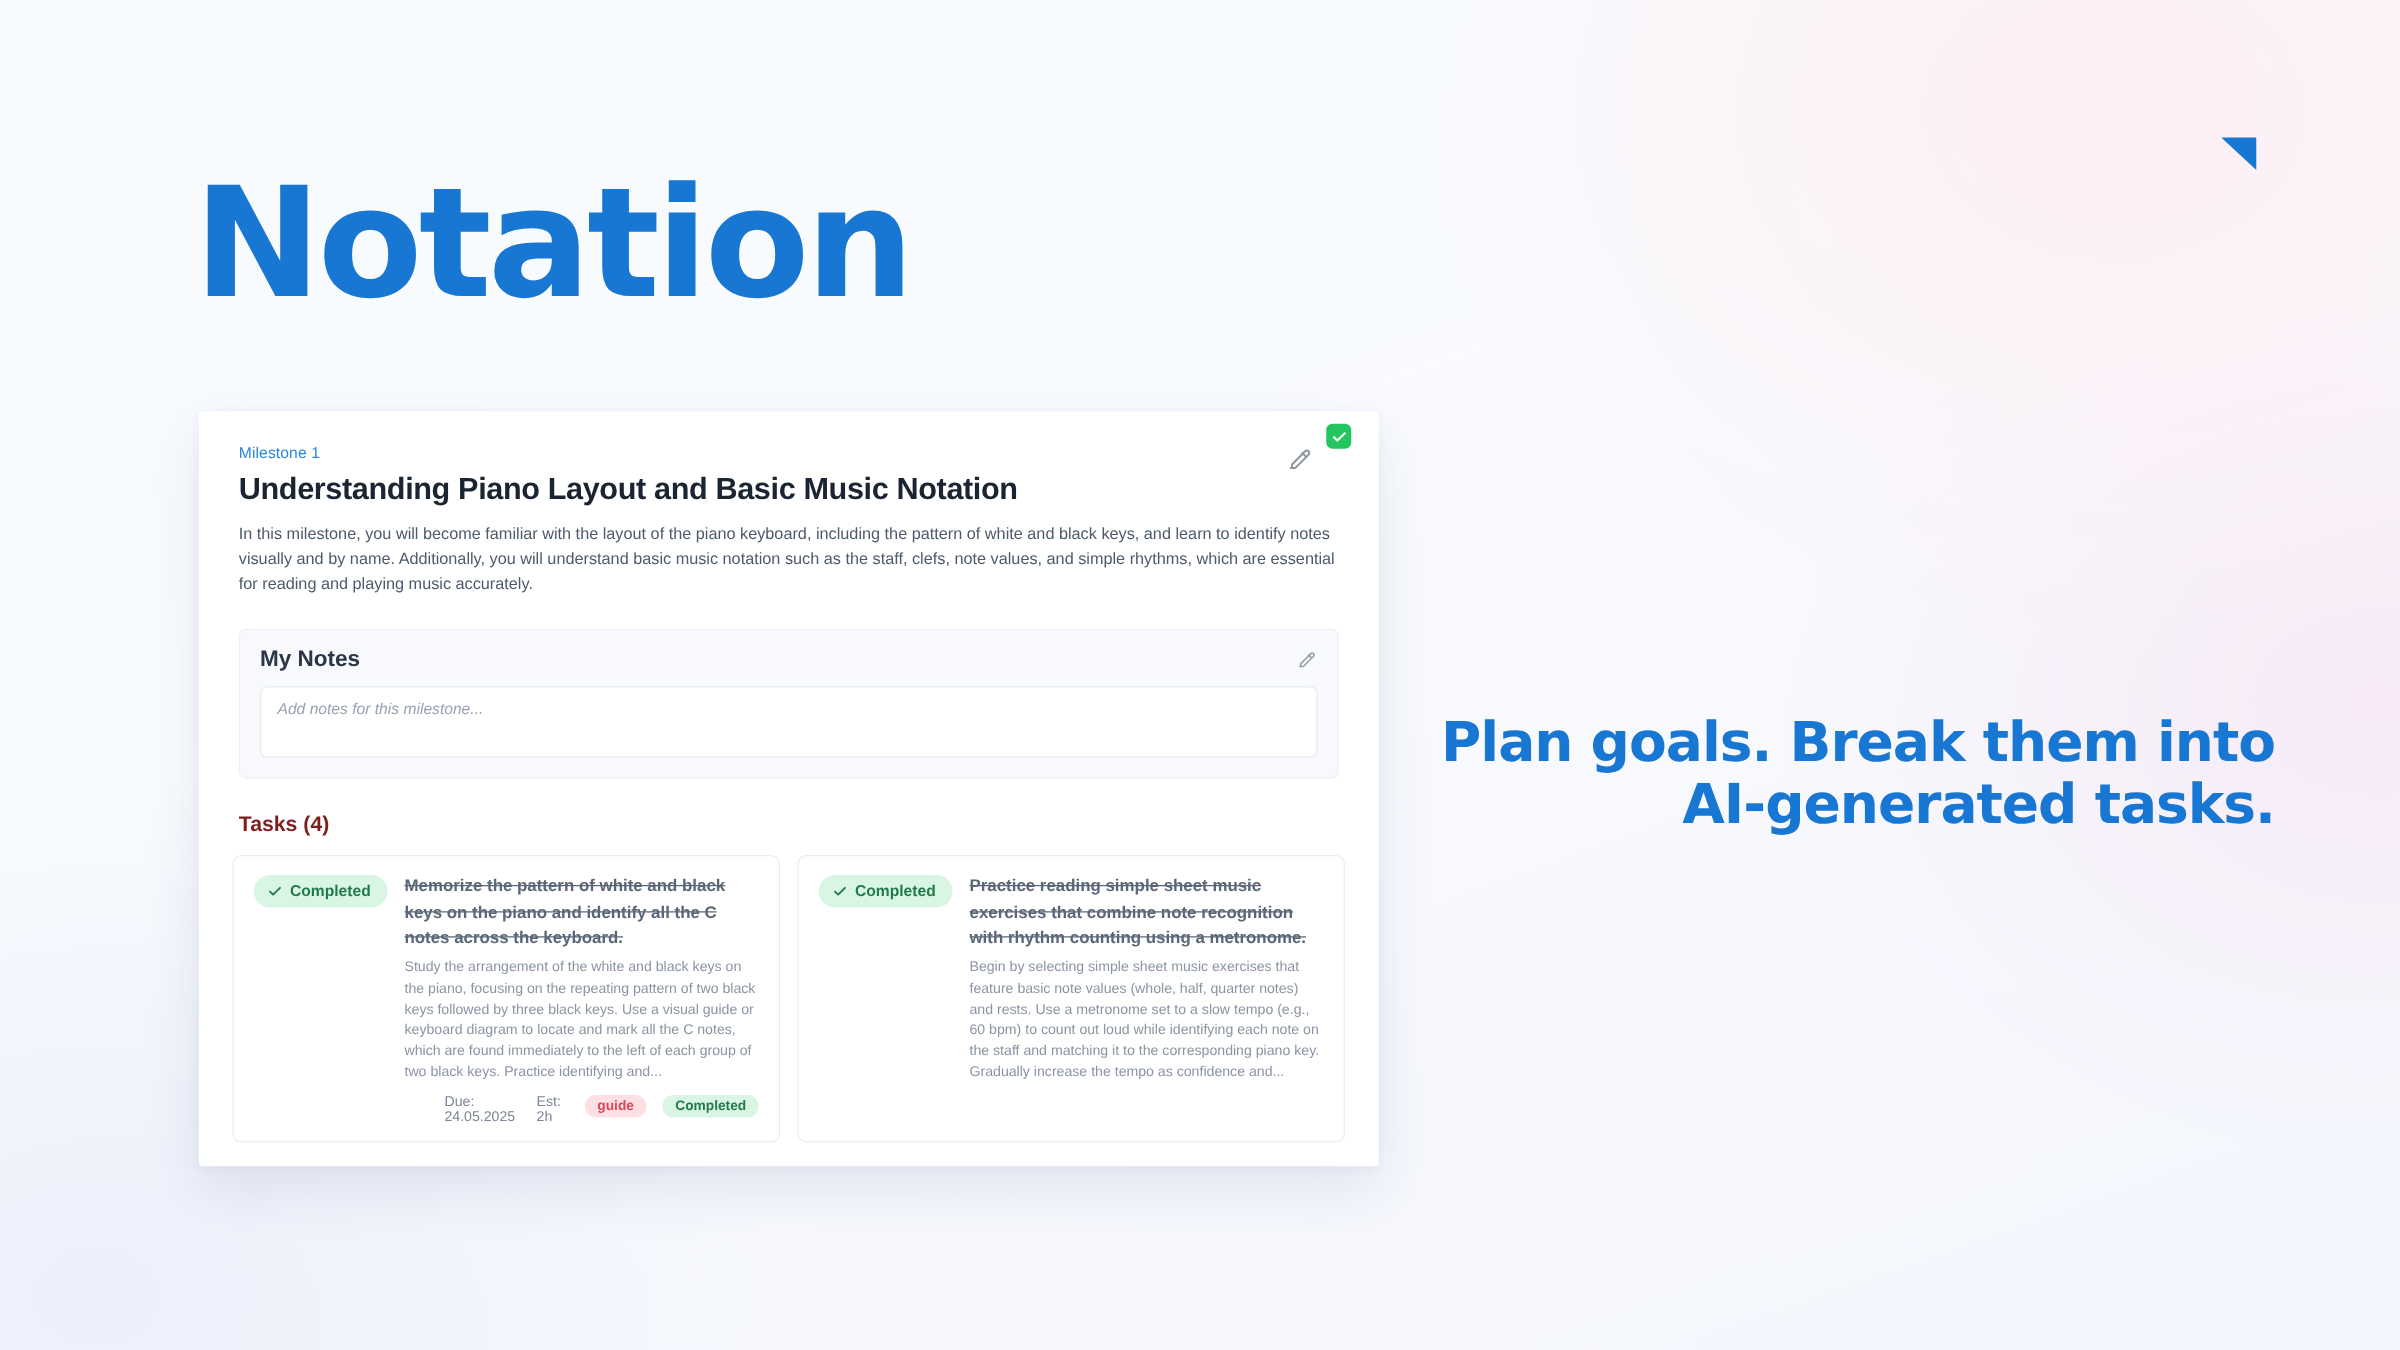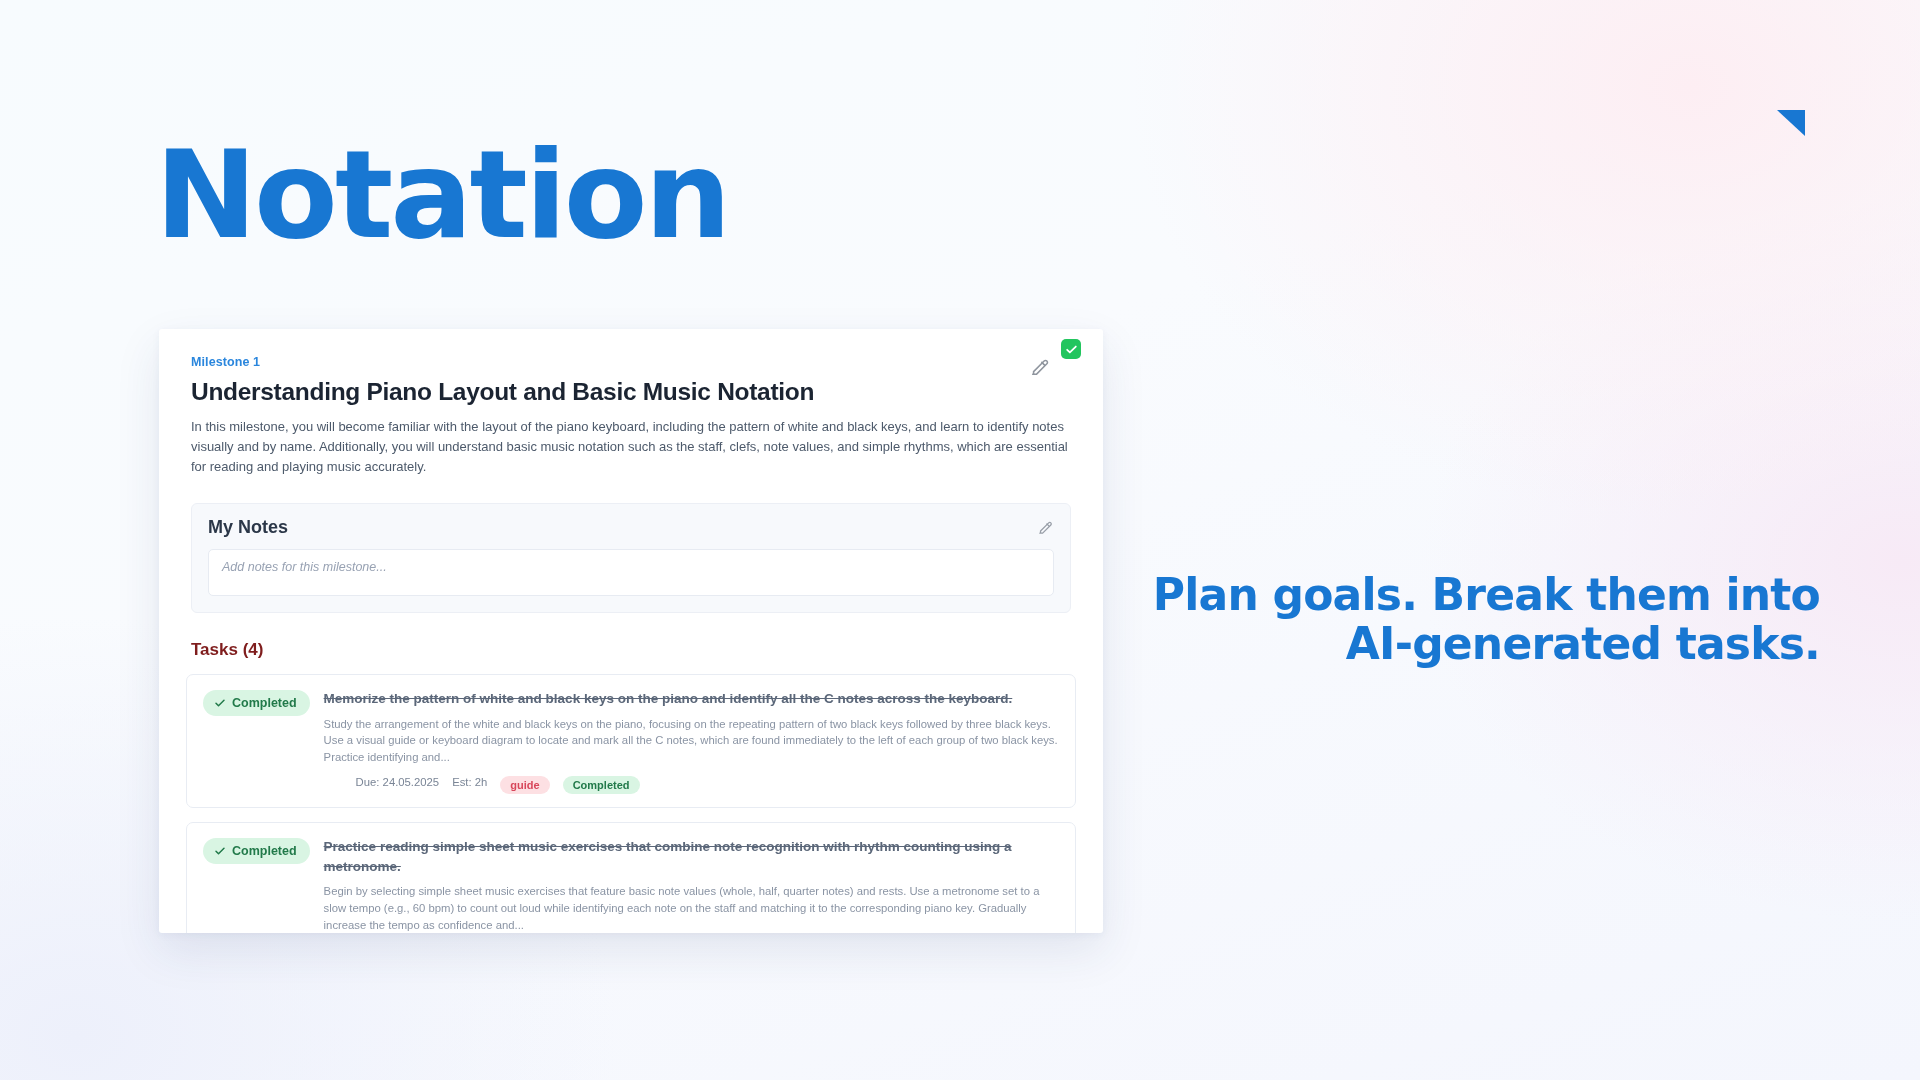--- a/index.html
+++ b/index.html
@@ -56,21 +56,21 @@
   }
 
   .milestone-head {
     position: relative;
     padding: 26px 32px 0 32px;
   }
 
   .milestone-eyebrow {
     color: #2a86dd;
     font-size: 12.5px;
-    font-weight: 700;
+    font-weight: 400;
     letter-spacing: .1px;
     margin-bottom: 9px;
   }
 
   .milestone-title {
     font-size: 24.5px;
     font-weight: 700;
     color: #1b2432;
     letter-spacing: -.3px;
     margin-bottom: 11px;
@@ -131,42 +131,42 @@
     font-weight: 600;
     color: #2b3748;
   }
 
   .notes-pencil { width: 17px; height: 17px; opacity: .55; }
 
   .notes-box {
     background: #ffffff;
     border: 1px solid #e7ebf2;
     border-radius: 5px;
-    height: 47px;
+    height: 57px;
     padding: 10px 13px;
   }
 
   .notes-placeholder {
     font-size: 12.5px;
     font-style: italic;
     color: #98a2b3;
   }
 
   
   .tasks-title {
     margin: 27px 0 0 32px;
     font-size: 17px;
     font-weight: 700;
     color: #7f1d1d;
   }
 
   .task-list {
     margin: 14px 27px 0 27px;
     display: flex;
-    flex-direction: column;
+    flex-direction: row;
     gap: 14px;
   }
 
   .task-card {
     border: 1px solid #e8ecf3;
     border-radius: 7px;
     background: #fff;
     padding: 14px 16px 13px 16px;
     display: flex;
     gap: 14px;

